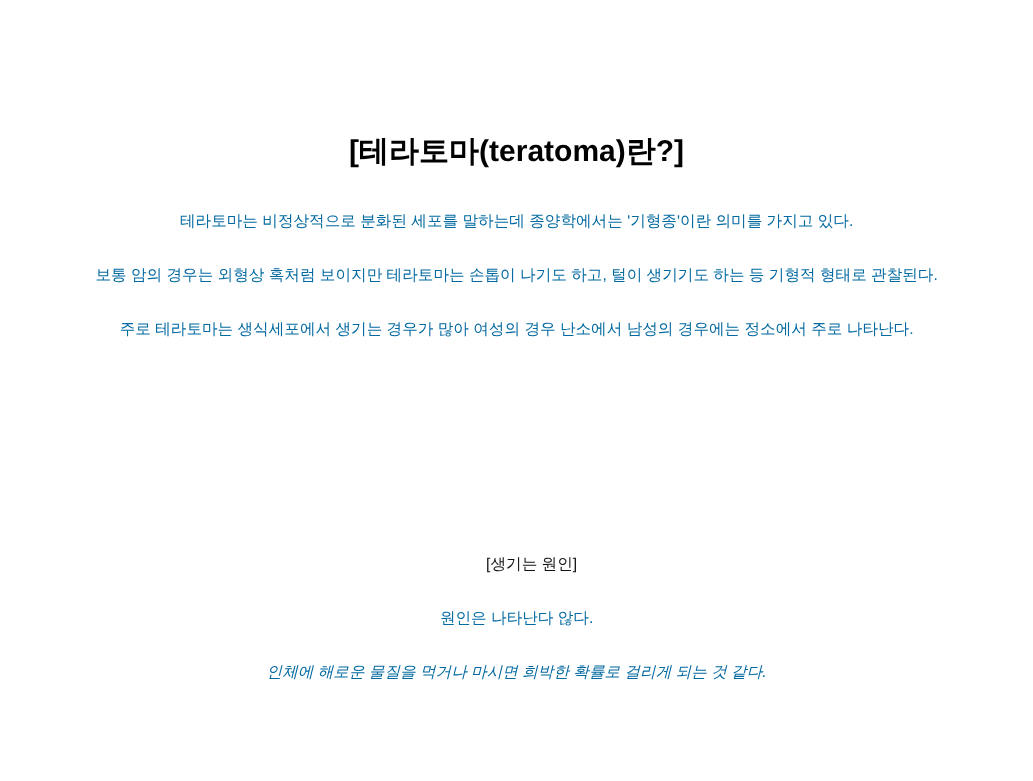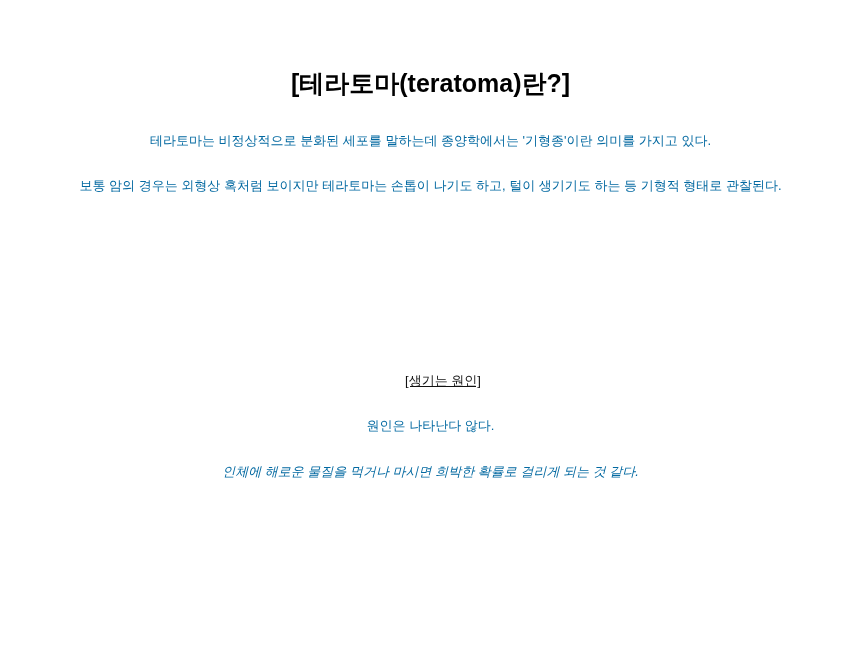--- a/index.html
+++ b/index.html
@@ -19,21 +19,21 @@
     height: 651px;
     position: relative;
     box-sizing: border-box;
   }
   .doc-title {
     text-align: center;
     font-size: 25px;
     font-weight: bold;
     letter-spacing: 0px;
     margin: 0;
-    padding-top: 68px;
+    padding-top: 111px;
     line-height: 1.2;
   }
   .body-block {
     margin-top: 34px;
   }
   .para {
     text-align: center;
     font-size: 13px;
     line-height: 1.4;
     margin: 0 0 27px 0;
@@ -42,38 +42,38 @@
   .spacer {
     height: 150px;
   }
   .section-heading {
     text-align: center;
     font-size: 13px;
     margin: 0 0 27px 0;
     color: #111111;
   }
   .section-heading span {
-    text-decoration: underline;
     padding-left: 25px;
   }
   .para.last {
     margin-bottom: 0;
     font-style: italic;
   }
 </style>
 </head>
 <body>
 
 <div class="page">
 
   <h1 class="doc-title">[테라토마(teratoma)란?]</h1>
 
   <div class="body-block">
     <p class="para">테라토마는 비정상적으로 분화된 세포를 말하는데 종양학에서는 '기형종'이란 의미를 가지고 있다.</p>
     <p class="para">보통 암의 경우는 외형상 혹처럼 보이지만 테라토마는 손톱이 나기도 하고, 털이 생기기도 하는 등 기형적 형태로 관찰된다.</p>
+    <p class="para">주로 테라토마는 생식세포에서 생기는 경우가 많아 여성의 경우 난소에서 남성의 경우에는 정소에서 주로 나타난다.</p>
   </div>
 
   <div class="spacer"></div>
 
   <div class="cause-block">
     <p class="section-heading"><span>[생기는 원인]</span></p>
     <p class="para">원인은 나타난다 않다.</p>
     <p class="para last">인체에 해로운 물질을 먹거나 마시면 희박한 확률로 걸리게 되는 것 같다.</p>
   </div>
 

